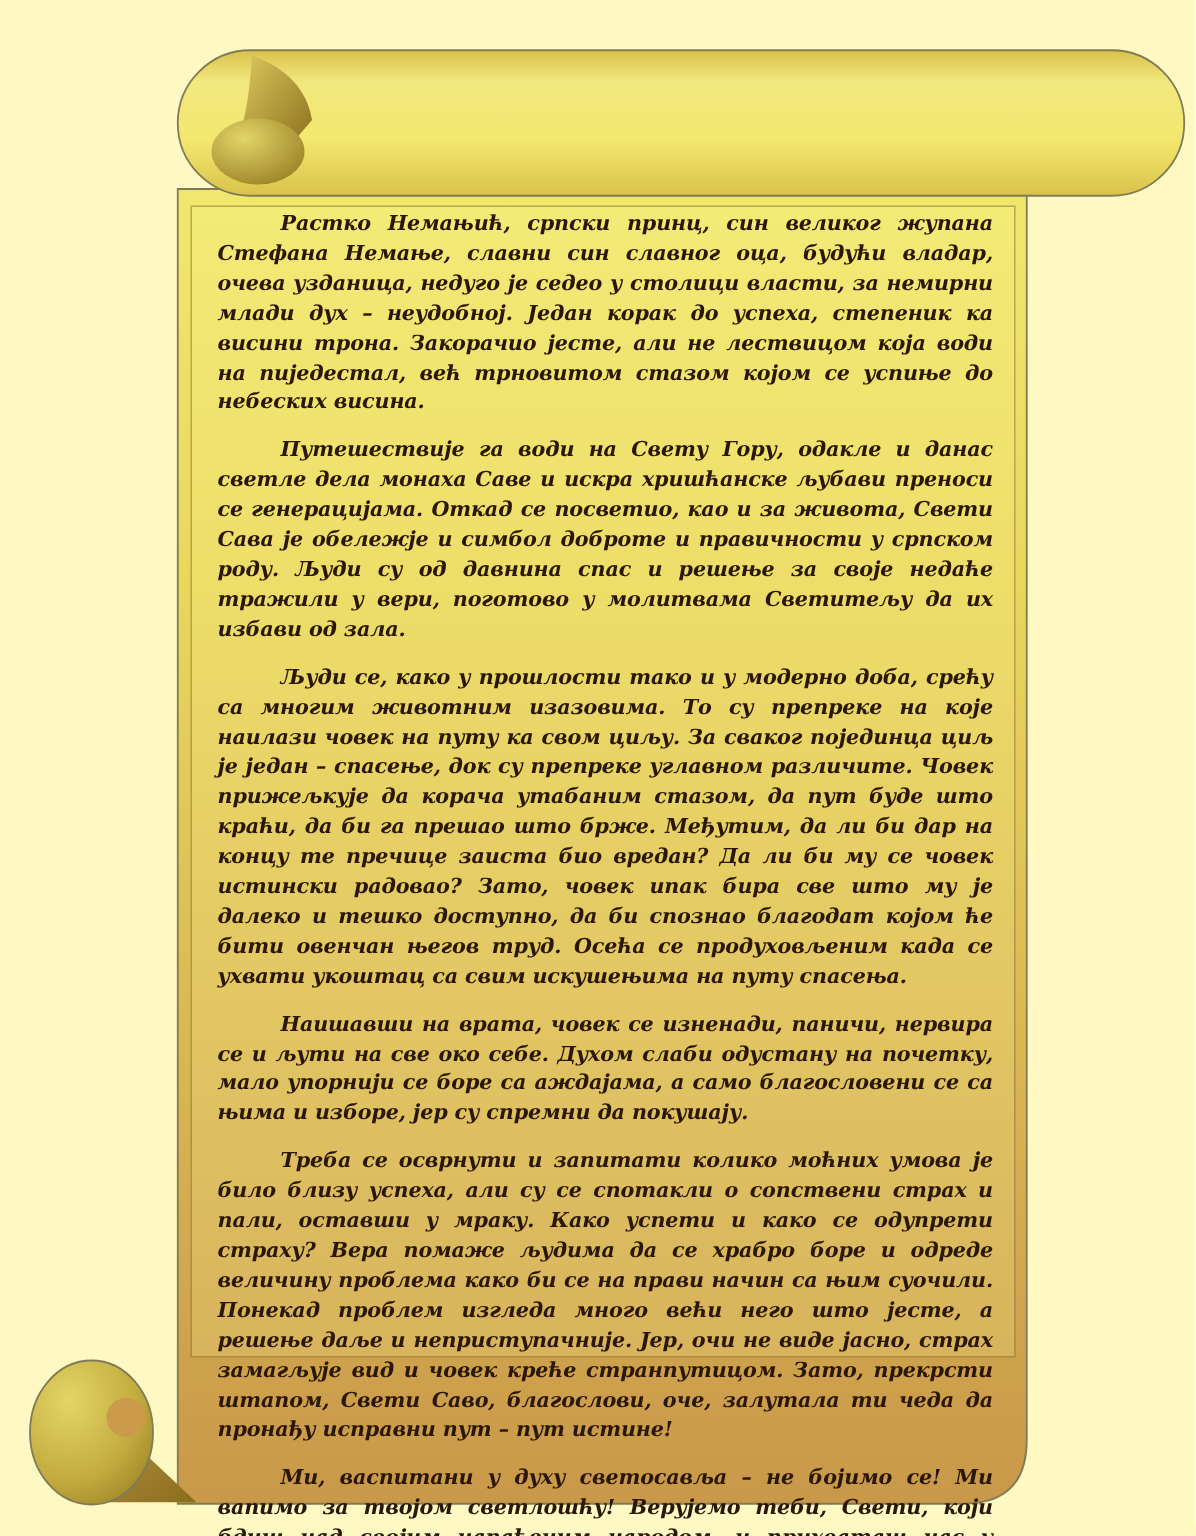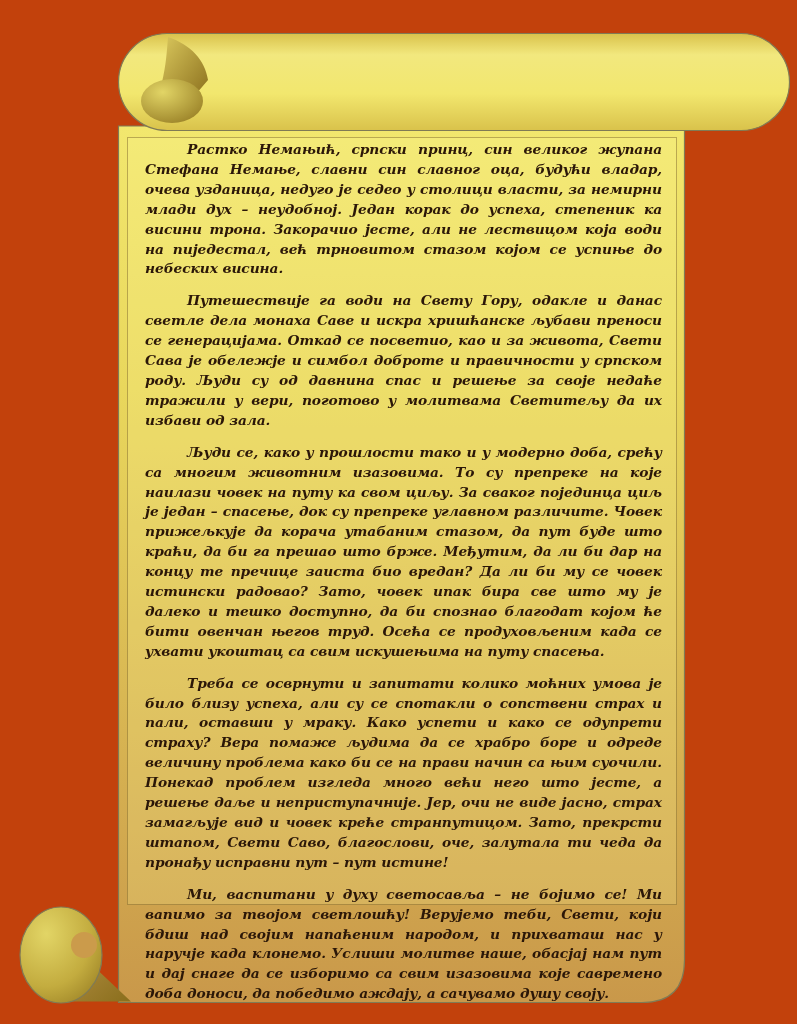--- a/index.html
+++ b/index.html
@@ -13,21 +13,21 @@
     --fold_dark:#8a6e1c;
     --fold_light:#d9c75c;
     --outline:#807b55;
     --ink:#2b1708;
     --notch:#cb9b4b;
   }
   html,body{margin:0;padding:0;background:#ffffff;}
   .stage{
     position:relative;
     width:797px;height:1024px;
-    background:#c2410c;
+    background:#fef9c3;
     overflow:hidden;
     font-family:"DejaVu Serif","Liberation Serif",serif;
   }
   .scroll-art{position:absolute;left:0;top:0;}
   .text-layer{
     position:absolute;
     left:145px;top:140px;width:517px;
     color:var(--ink);
     font-style:italic;
     font-weight:bold;
@@ -90,18 +90,19 @@
     <ellipse cx="61" cy="955" rx="41" ry="48" fill="url(#gCurlBL)" stroke="var(--outline)" stroke-width="1.2"></ellipse>
     <circle cx="84" cy="945" r="13" fill="var(--notch)"></circle>
 
     <rect x="127.5" y="137.5" width="549" height="767" fill="rgba(255,250,160,0.20)" stroke="rgba(130,105,45,0.5)" stroke-width="1"></rect>
   </svg>
 
   <div class="text-layer">
     <p>Растко Немањић, српски принц, син великог жупана Стефана Немање, славни син славног оца, будући владар, очева узданица, недуго је седео у столици власти, за немирни млади дух – неудобној. Један корак до успеха, степеник ка висини трона. Закорачио јесте, али не лествицом која води на пиједестал, већ трновитом стазом којом се успиње до небеских висина.</p>
     <p>Путешествије га води на Свету Гору, одакле и данас светле дела монаха Саве и искра хришћанске љубави преноси се генерацијама. Откад се посветио, као и за живота, Свети Сава је обележје и симбол доброте и правичности у српском роду. Људи су од давнина спас и решење за своје недаће тражили у вери, поготово у молитвама Светитељу да их избави од зала.</p>
     <p>Људи се, како у прошлости тако и у модерно доба, срећу са многим животним изазовима. То су препреке на које наилази човек на путу ка свом циљу. За сваког појединца циљ је један – спасење, док су препреке углавном различите. Човек прижељкује да корача утабаним стазом, да пут буде што краћи, да би га прешао што брже. Међутим, да ли би дар на концу те пречице заиста био вредан? Да ли би му се човек истински радовао? Зато, човек ипак бира све што му је далеко и тешко доступно, да би спознао благодат којом ће бити овенчан његов труд. Осећа се продуховљеним када се ухвати укоштац са свим искушењима на путу спасења.</p>
+    <p>Наишавши на врата, човек се изненади, паничи, нервира се и љути на све око себе. Духом слаби одустану на почетку, мало упорнији се боре са аждајама, а само благословени се са њима и изборе, јер су спремни да покушају.</p>
     <p>Треба се осврнути и запитати колико моћних умова је било близу успеха, али су се спотакли о сопствени страх и пали, оставши у мраку. Како успети и како се одупрети страху? Вера помаже људима да се храбро боре и одреде величину проблема како би се на прави начин са њим суочили. Понекад проблем изгледа много већи него што јесте, а решење даље и неприступачније. Јер, очи не виде јасно, страх замагљује вид и човек креће странпутицом. Зато, прекрсти штапом, Свети Саво, благослови, оче, залутала ти чеда да пронађу исправни пут – пут истине!</p>
     <p>Ми, васпитани у духу светосавља – не бојимо се! Ми вапимо за твојом светлошћу! Верујемо теби, Свети, који бдиш над својим напаћеним народом, и прихваташ нас у наручје када клонемо. Услиши молитве наше, обасјај нам пут и дај снаге да се изборимо са свим изазовима које савремено доба доноси, да победимо аждају, а сачувамо душу своју.</p>
 
   </div>
 
 </div>
 
 </body></html>

